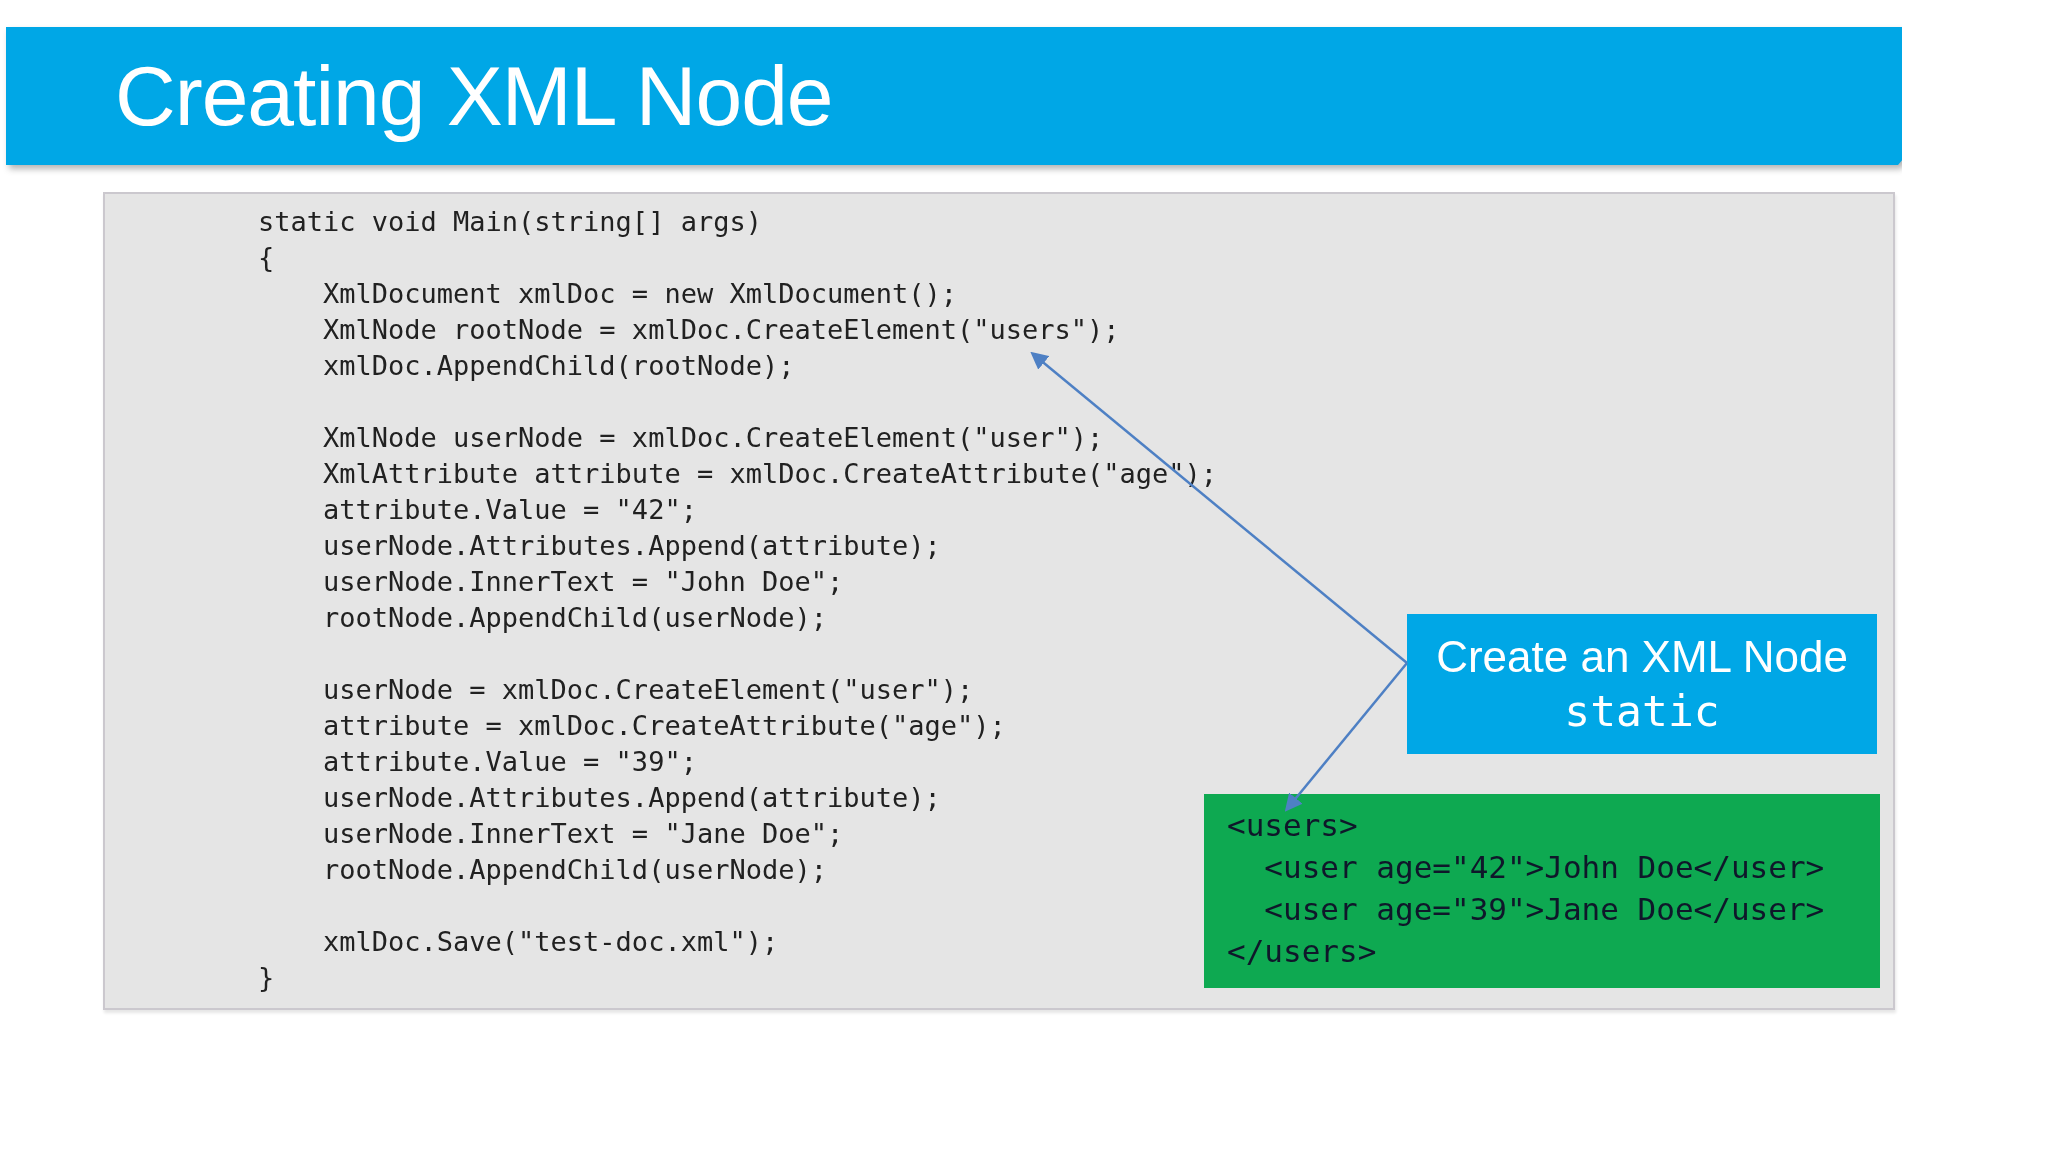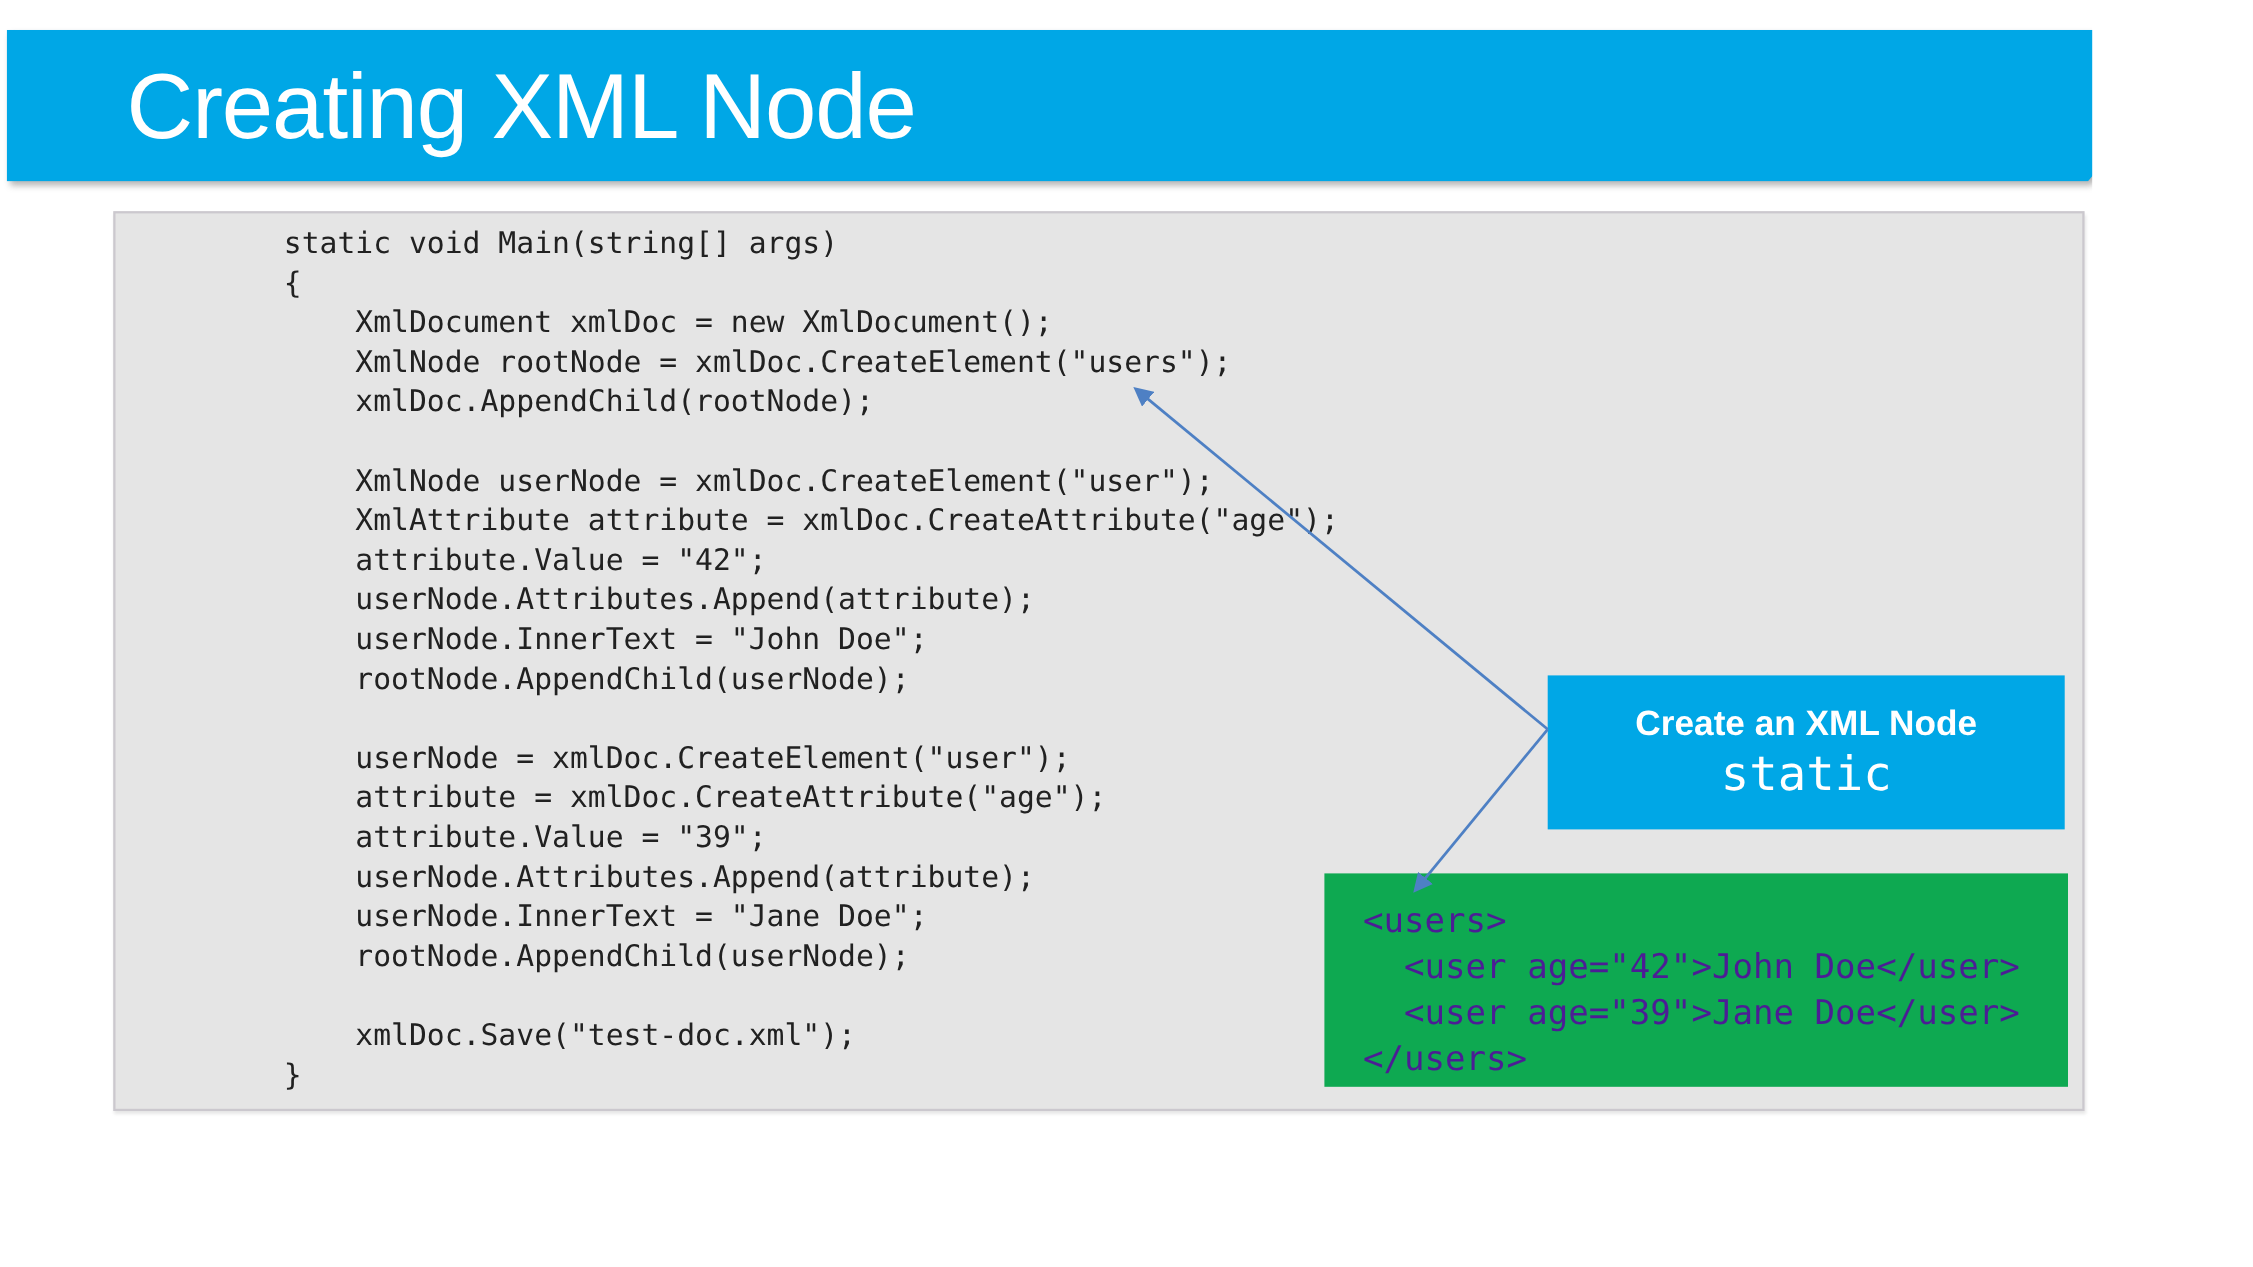--- a/index.html
+++ b/index.html
@@ -59,37 +59,37 @@
 
   
   .callout{
     position:absolute;left:1407px;top:614px;width:470px;height:140px;
     background:var(--callout-blue);
     color:#ffffff;
     display:flex;flex-direction:column;align-items:center;justify-content:center;
     gap:6px;
   }
   .callout-title{
-    font-size:32px;font-weight:700;line-height:1.1;white-space:nowrap;
+    font-size:44px;font-weight:400;line-height:1.1;white-space:nowrap;
   }
   .callout-code{
     font-family:"DejaVu Sans Mono", monospace;
     font-size:43px;line-height:1.1;white-space:nowrap;
   }
 
   
   .xml-panel{
     position:absolute;left:1204px;top:794px;width:676px;height:194px;
     background:var(--output-green);
   }
   .xml-panel pre{
-    margin:12px;padding:10px 0 0 23px;
+    margin:0;padding:10px 0 0 23px;
     font-family:"DejaVu Sans Mono", monospace;
     font-size:31px;line-height:42px;
-    color:#4c1d95;white-space:pre;
+    color:#0f172a;white-space:pre;
   }
 
   
   svg.arrows{
     position:absolute;left:0;top:0;width:2048px;height:1152px;
     pointer-events:none;
   }
   svg.arrows line{stroke:var(--arrow-blue);stroke-width:2.5;}
   svg.arrows marker path{fill:var(--arrow-blue);}
 </style>

